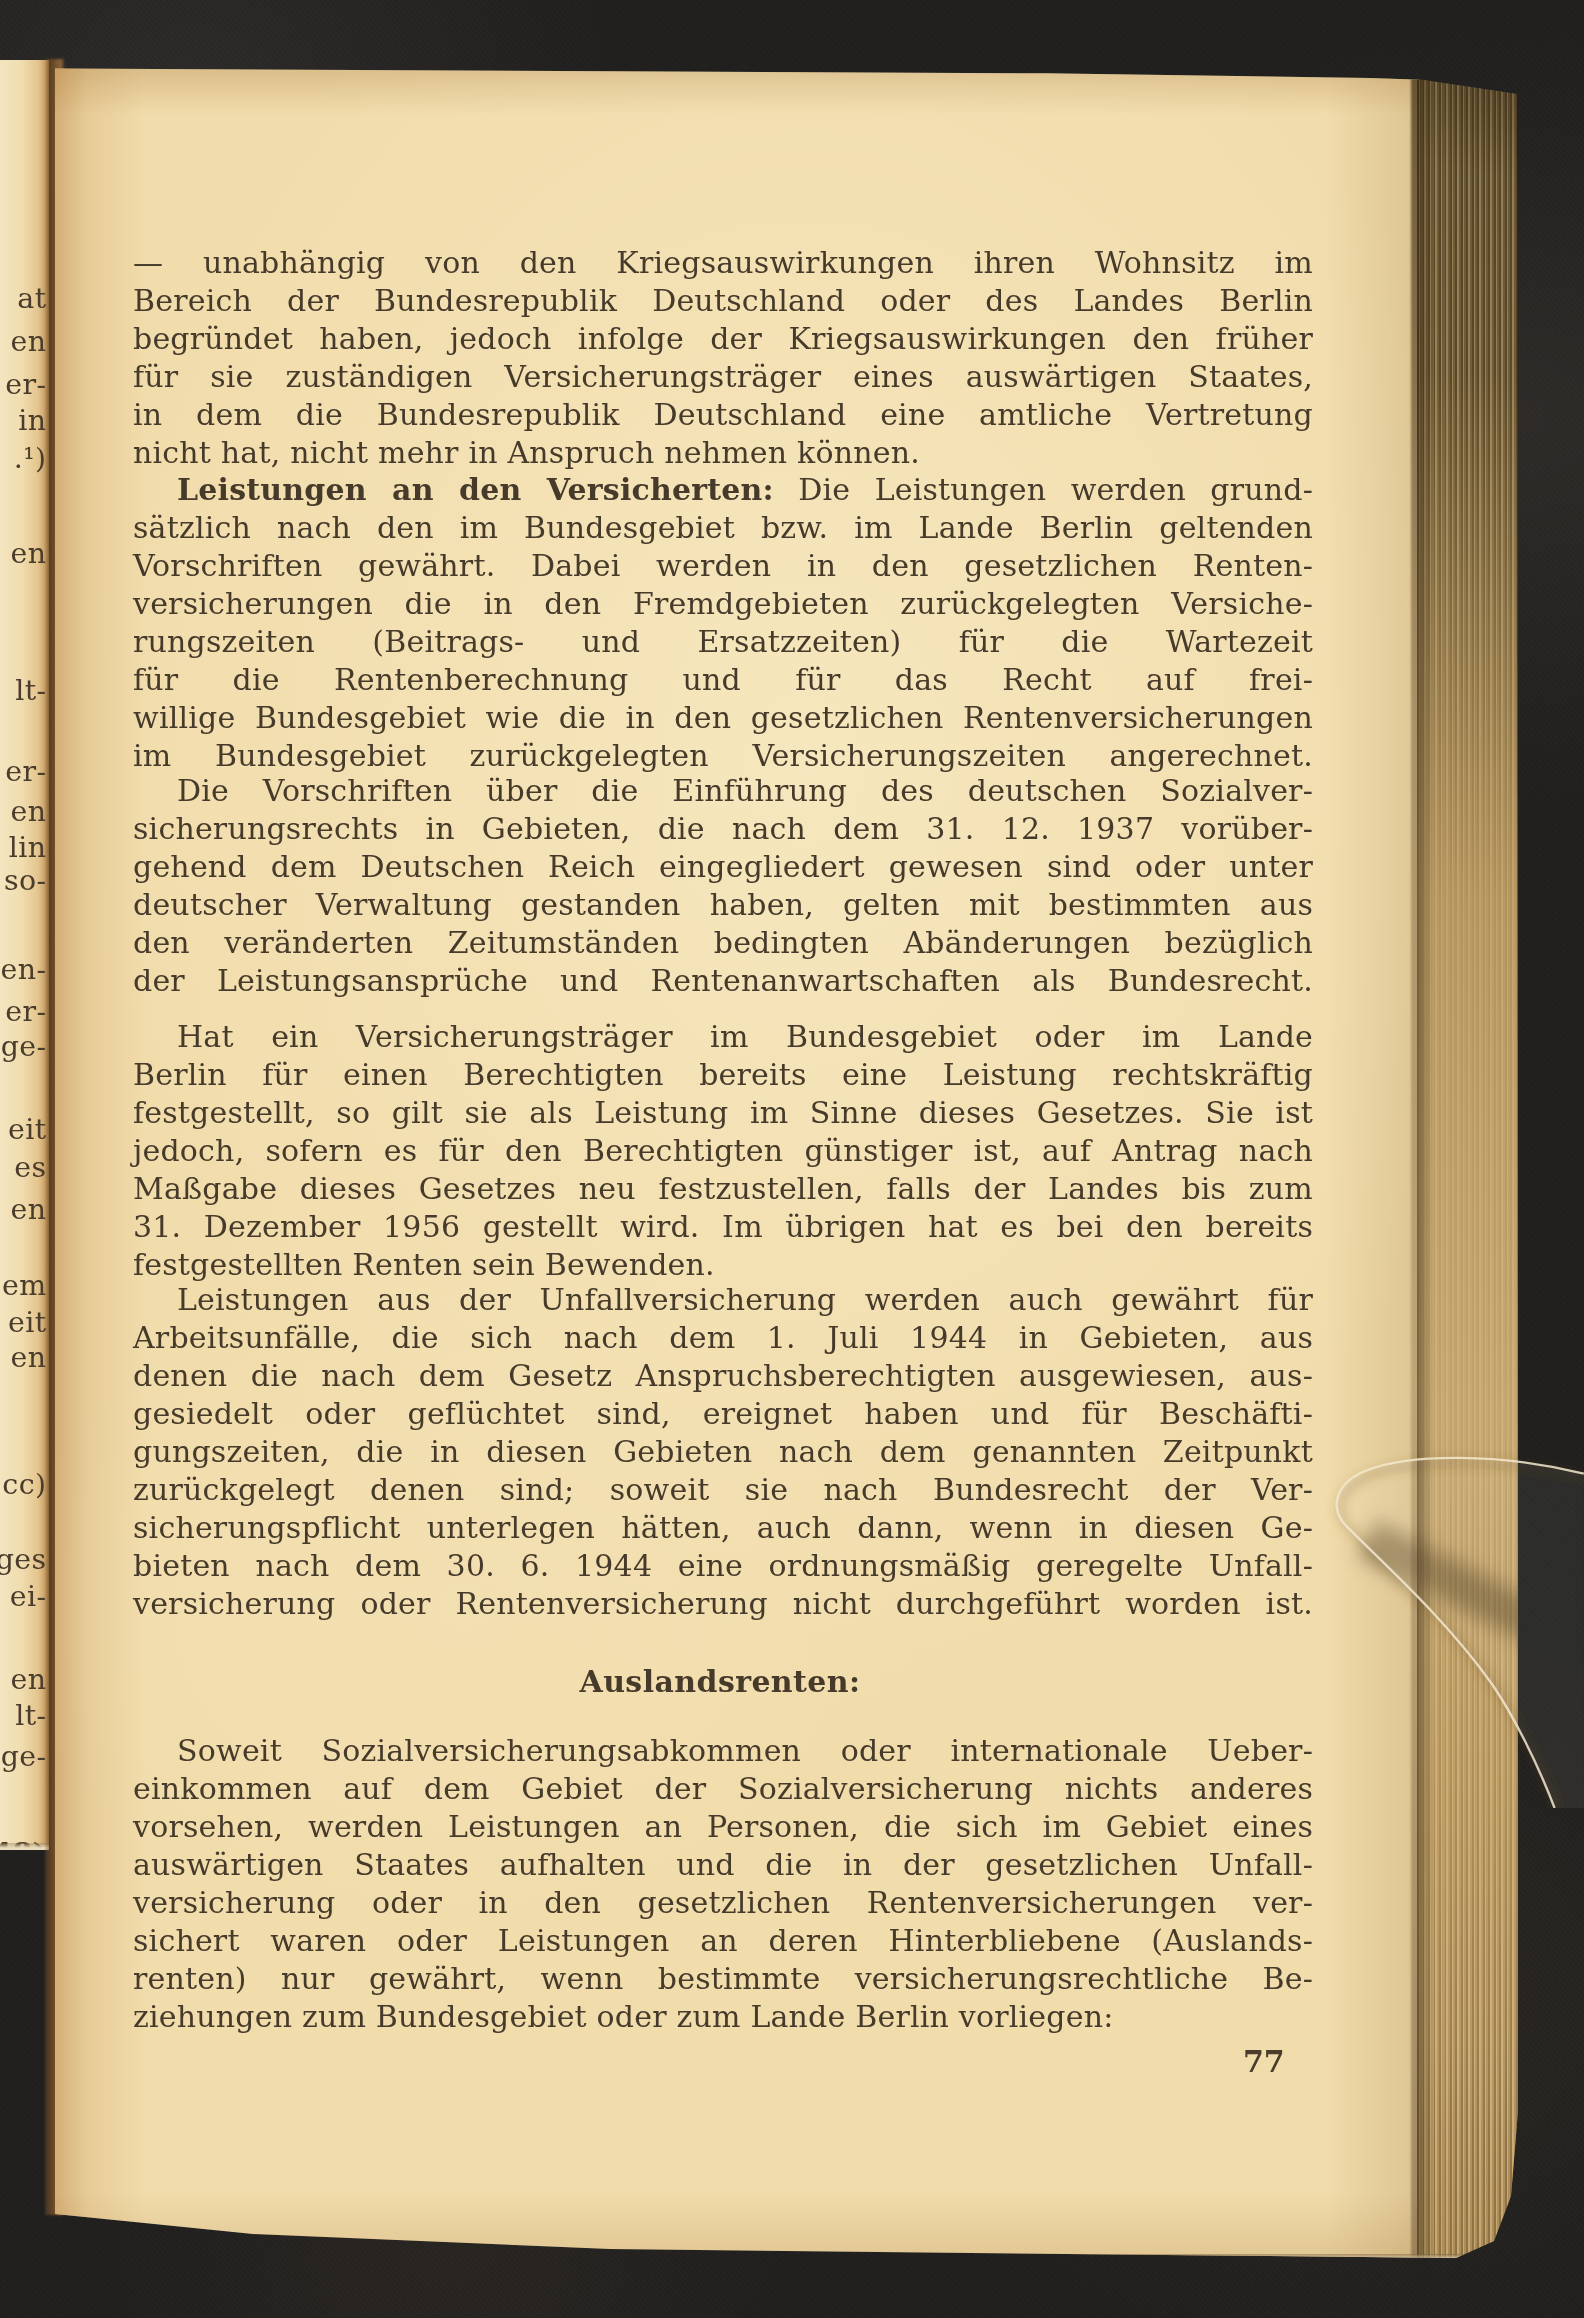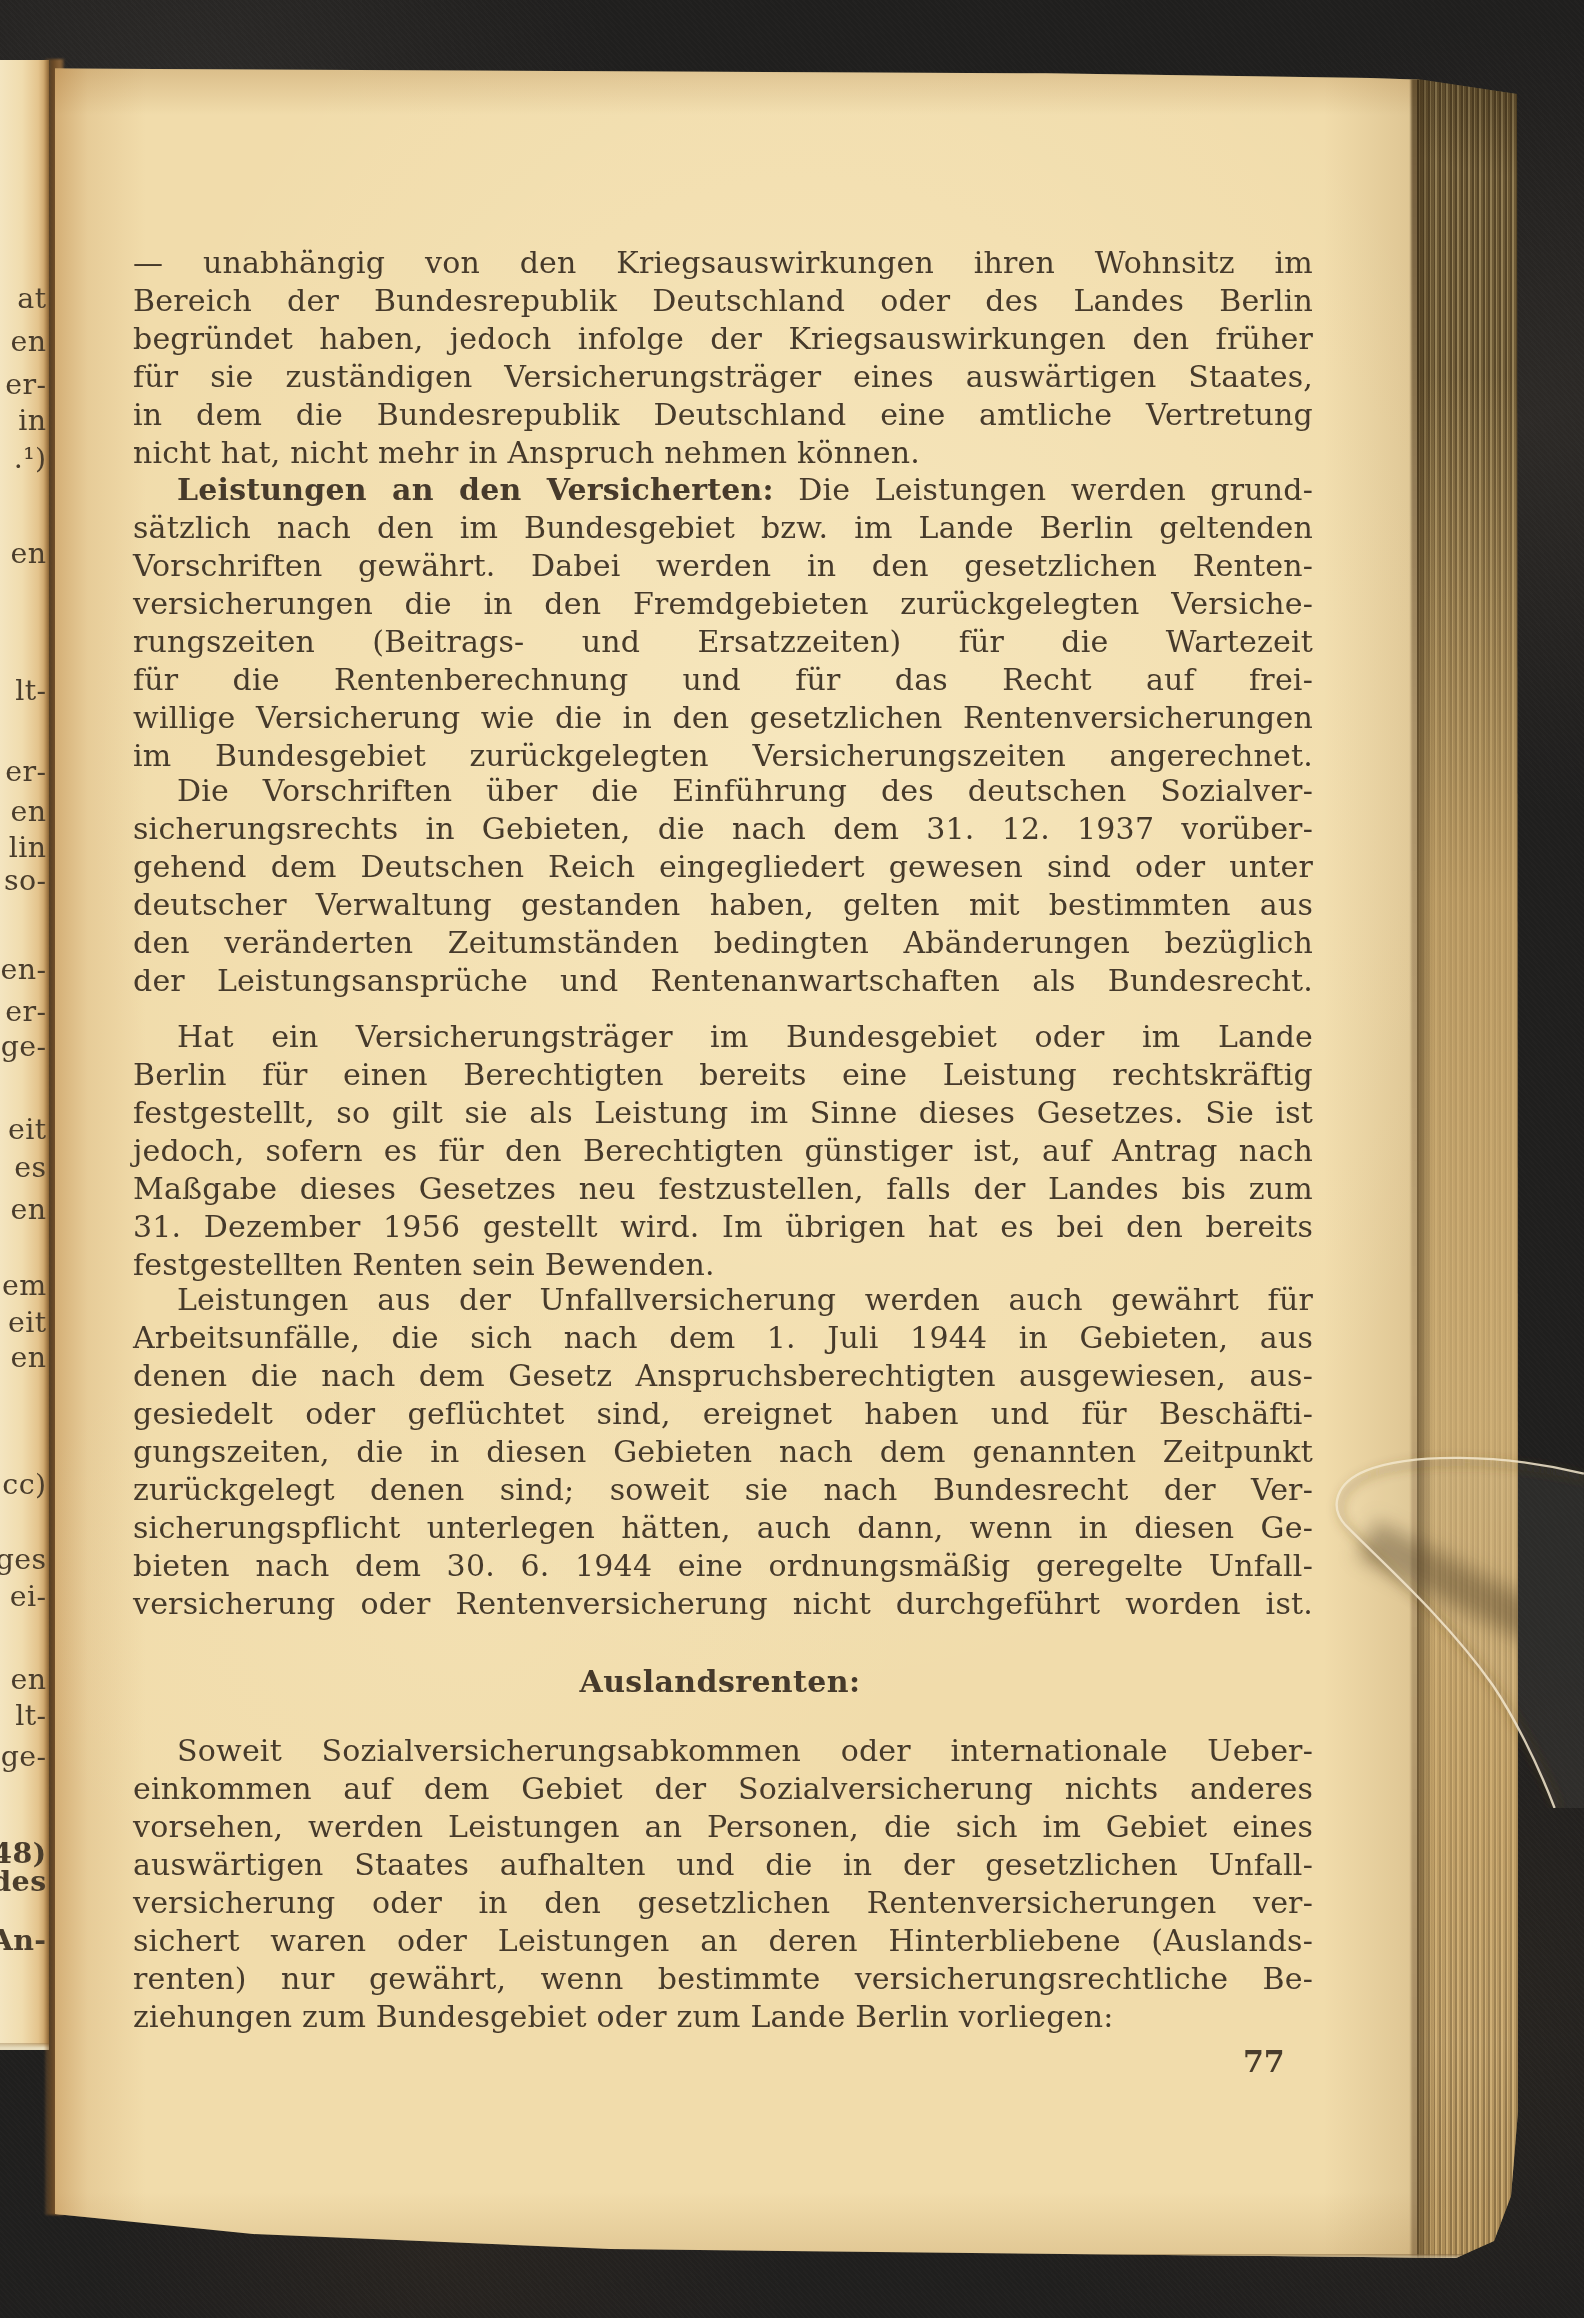--- a/index.html
+++ b/index.html
@@ -10,21 +10,21 @@
     background:
       repeating-linear-gradient(47deg, rgba(255,255,255,0.012) 0 1.6px, rgba(0,0,0,0.015) 1.6px 4px),
       radial-gradient(713px 555px at 12% 4%, #2d2b29 0%, rgba(45,43,41,0) 60%),
       radial-gradient(951px 713px at 96% 18%, #2e2b28 0%, rgba(46,43,40,0) 55%),
       radial-gradient(792px 634px at 86% 86%, #2b2722 0%, rgba(43,39,34,0) 60%),
       radial-gradient(634px 475px at 28% 97%, #292521 0%, rgba(41,37,33,0) 55%),
       #201f1e;
   }
   
   .left-strip{
-    position:absolute;left:0;top:60px;width:49px;height:1990px;overflow:hidden;
+    position:absolute;left:0;top:60px;width:49px;height:1790px;overflow:hidden;
     background:linear-gradient(90deg,#f4e5c0 0%,#f0dcae 45%,#e4c48d 78%,#c2995f 96%,#a87f49 100%);
   }
   .left-strip::after{content:"";position:absolute;left:0;right:0;bottom:0;height:7.1px;
     background:linear-gradient(180deg,rgba(120,90,50,.35),#e7dcbd 70%);}
   .frag{
     position:absolute;right:2.4px;white-space:nowrap;
     font-size:28.5px;line-height:32px;color:#4a3d2c;letter-spacing:0.4px;
   }
   .frag.b{font-weight:bold;}
   
@@ -143,21 +143,21 @@
             <div class="tline">in dem die Bundesrepublik Deutschland eine amtliche Vertretung</div>
             <div class="tline lastline">nicht hat, nicht mehr in Anspruch nehmen können.</div>
           </div>
           <div class="paragraph" style="top: 404px;">
             <div class="tline indent"><b>Leistungen an den Versicherten:</b> Die Leistungen werden grund-</div>
             <div class="tline">sätzlich nach den im Bundesgebiet bzw. im Lande Berlin geltenden</div>
             <div class="tline">Vorschriften gewährt. Dabei werden in den gesetzlichen Renten-</div>
             <div class="tline">versicherungen die in den Fremdgebieten zurückgelegten Versiche-</div>
             <div class="tline">rungszeiten (Beitrags- und Ersatzzeiten) für die Wartezeit</div>
             <div class="tline">für die Rentenberechnung und für das Recht auf frei-</div>
-            <div class="tline">willige Versicherung wie die in den gesetzlichen Rentenversicherungen</div>
+            <div class="tline">willige Bundesgebiet wie die in den gesetzlichen Rentenversicherungen</div>
             <div class="tline">im Bundesgebiet zurückgelegten Versicherungszeiten angerechnet.</div>
           </div>
           <div class="paragraph" style="top: 705px;">
             <div class="tline indent">Die Vorschriften über die Einführung des deutschen Sozialver-</div>
             <div class="tline">sicherungsrechts in Gebieten, die nach dem 31. 12. 1937 vorüber-</div>
             <div class="tline">gehend dem Deutschen Reich eingegliedert gewesen sind oder unter</div>
             <div class="tline">deutscher Verwaltung gestanden haben, gelten mit bestimmten aus</div>
             <div class="tline">den veränderten Zeitumständen bedingten Abänderungen bezüglich</div>
             <div class="tline">der Leistungsansprüche und Rentenanwartschaften als Bundesrecht.</div>
           </div>

